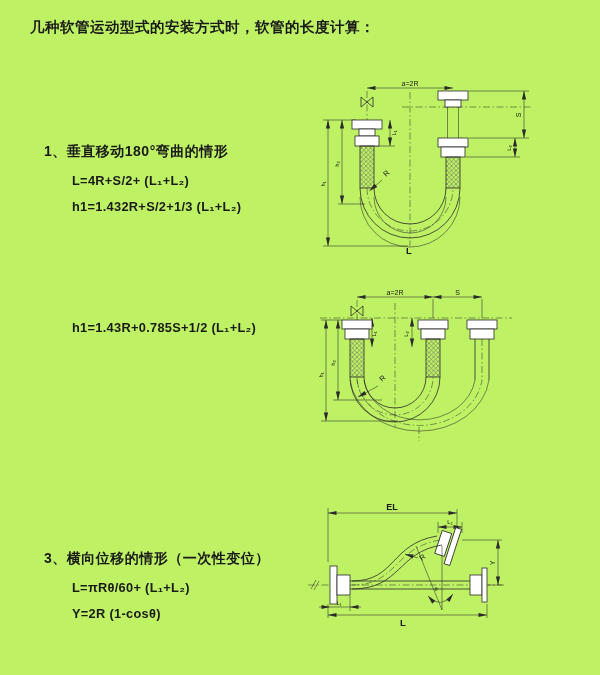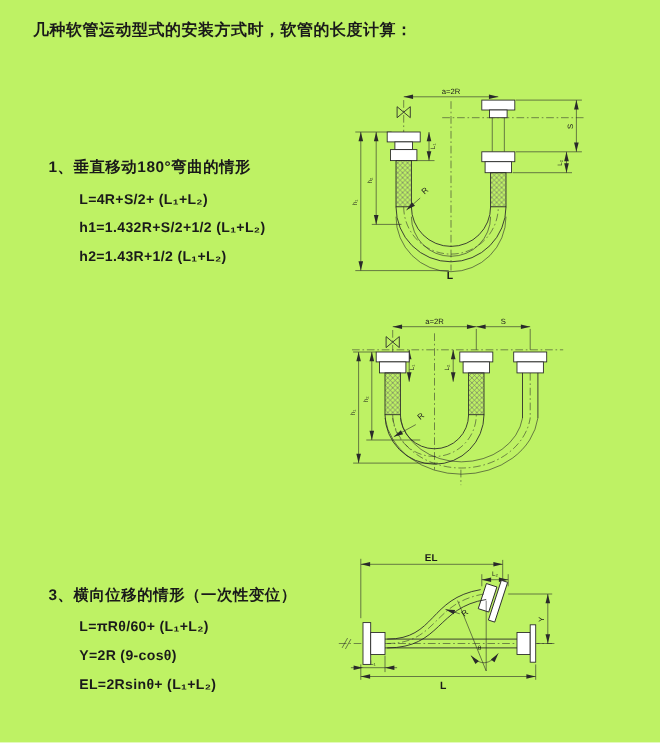--- a/index.html
+++ b/index.html
@@ -1,20 +1,20 @@
 <!DOCTYPE html>
 <html><head>
 <meta charset="utf-8">
 <style>
   html,body{margin:0;padding:0;background:#ffffff;}
   .page{position:relative;width:600px;height:675px;background:#bef264;overflow:hidden;
         font-family:"Liberation Sans",sans-serif;color:#1a1a1a;}
   .title{position:absolute;left:30px;top:18px;font-size:14.5px;font-weight:700;letter-spacing:.5px;}
   .section{position:absolute;left:44px;width:280px;}
-  #sec1{top:103px;margin-top:40px;} #sec2{top:308px;} #sec3{top:532px;}
+  #sec1{top:103px;margin-top:40px;} #sec2{top:308px;} #sec3{top:550px;}
   .section-heading{font-size:14px;font-weight:700;letter-spacing:.5px;}
   .formulas{margin:7px 0 0 28px;font-size:12.8px;font-weight:700;letter-spacing:.3px;}
   .formula{line-height:26px;white-space:nowrap;}
   .diagram{position:absolute;}
   #d1{left:312px;top:76px;} #d2{left:312px;top:285px;} #d3{left:300px;top:500px;}
   svg .ln{fill:none;stroke:#2a2a2a;stroke-width:.8;}
   svg .thin{stroke-width:.55;}
   svg .dim{fill:none;stroke:#2a2a2a;stroke-width:.55;}
   svg .cl{fill:none;stroke:#2a2a2a;stroke-width:.5;stroke-dasharray:7 2.5 1.5 2.5;}
   svg .fit{fill:#fff;stroke:#2a2a2a;stroke-width:.8;}
@@ -26,22 +26,21 @@
 <body>
 
 <div class="page">
 
   <div class="title">几种软管运动型式的安装方式时，软管的长度计算：</div>
 
   <div class="section" id="sec1">
     <div class="section-heading">1、垂直移动180°弯曲的情形</div>
     <div class="formulas">
       <div class="formula">L=4R+S/2+ (L₁+L₂)</div>
-      <div class="formula">h1=1.432R+S/2+1/2 (L₁+L₂)</div>
-      <div class="formula">h2=1.43R+1/2 (L₁+L₂)</div>
+      <div class="formula">h1=1.432R+S/2+1/3 (L₁+L₂)</div>
     </div>
   </div>
 
   <svg id="d1" class="diagram" width="225" height="182" viewBox="0 0 225 182">
     <defs>
       <marker id="a1" markerUnits="userSpaceOnUse" markerWidth="10" markerHeight="7" refX="9" refY="3" orient="auto-start-reverse">
         <path d="M0.5,0.9 L9,3 L0.5,5.1 Z" fill="#2a2a2a"></path>
       </marker>
       <pattern id="hp1" width="4.5" height="4.5" patternUnits="userSpaceOnUse">
         <path d="M0,0 L4.5,4.5 M4.5,0 L0,4.5" stroke="#666" stroke-width="0.55"></path>
@@ -110,20 +109,21 @@
       <path class="cl" d="M55,112 A43,43 0 0 0 141,112"></path>
     </g>
 
     <line class="dim" x1="70" y1="104" x2="57.5" y2="115" marker-end="url(#a1)"></line>
     <text class="dtm" x="74" y="101" transform="rotate(-42 74 101)">R</text>
     <text class="dtl" x="97" y="178" text-anchor="middle">L</text>
   </svg>
 
   <div class="section" id="sec2">
     <div class="formulas">
+      <div class="formula">h1=1.43R+0.785S+1/2 (L₁+L₂)</div>
     </div>
   </div>
 
   <svg id="d2" class="diagram" width="240" height="165" viewBox="0 0 240 165">
     <defs>
       <marker id="a2" markerUnits="userSpaceOnUse" markerWidth="10" markerHeight="7" refX="9" refY="3" orient="auto-start-reverse">
         <path d="M0.5,0.9 L9,3 L0.5,5.1 Z" fill="#2a2a2a"></path>
       </marker>
       <pattern id="hp2" width="4.5" height="4.5" patternUnits="userSpaceOnUse">
         <path d="M0,0 L4.5,4.5 M4.5,0 L0,4.5" stroke="#666" stroke-width="0.55"></path>
@@ -193,22 +193,21 @@
     </g>
 
     <line class="dim" x1="66" y1="101" x2="46" y2="112" marker-end="url(#a2)"></line>
     <text class="dtm" x="70" y="97" transform="rotate(-40 70 97)">R</text>
   </svg>
 
   <div class="section" id="sec3">
     <div class="section-heading">3、横向位移的情形（一次性变位）</div>
     <div class="formulas">
       <div class="formula">L=πRθ/60+ (L₁+L₂)</div>
-      <div class="formula">Y=2R (9-cosθ)</div>
-      <div class="formula">EL=2Rsinθ+ (L₁+L₂)</div>
+      <div class="formula">Y=2R (1-cosθ)</div>
     </div>
   </div>
 
   <svg id="d3" class="diagram" width="280" height="150" viewBox="0 0 280 150">
     <defs>
       <marker id="a3" markerUnits="userSpaceOnUse" markerWidth="10" markerHeight="7" refX="9" refY="3" orient="auto-start-reverse">
         <path d="M0.5,0.9 L9,3 L0.5,5.1 Z" fill="#2a2a2a"></path>
       </marker>
     </defs>
 

